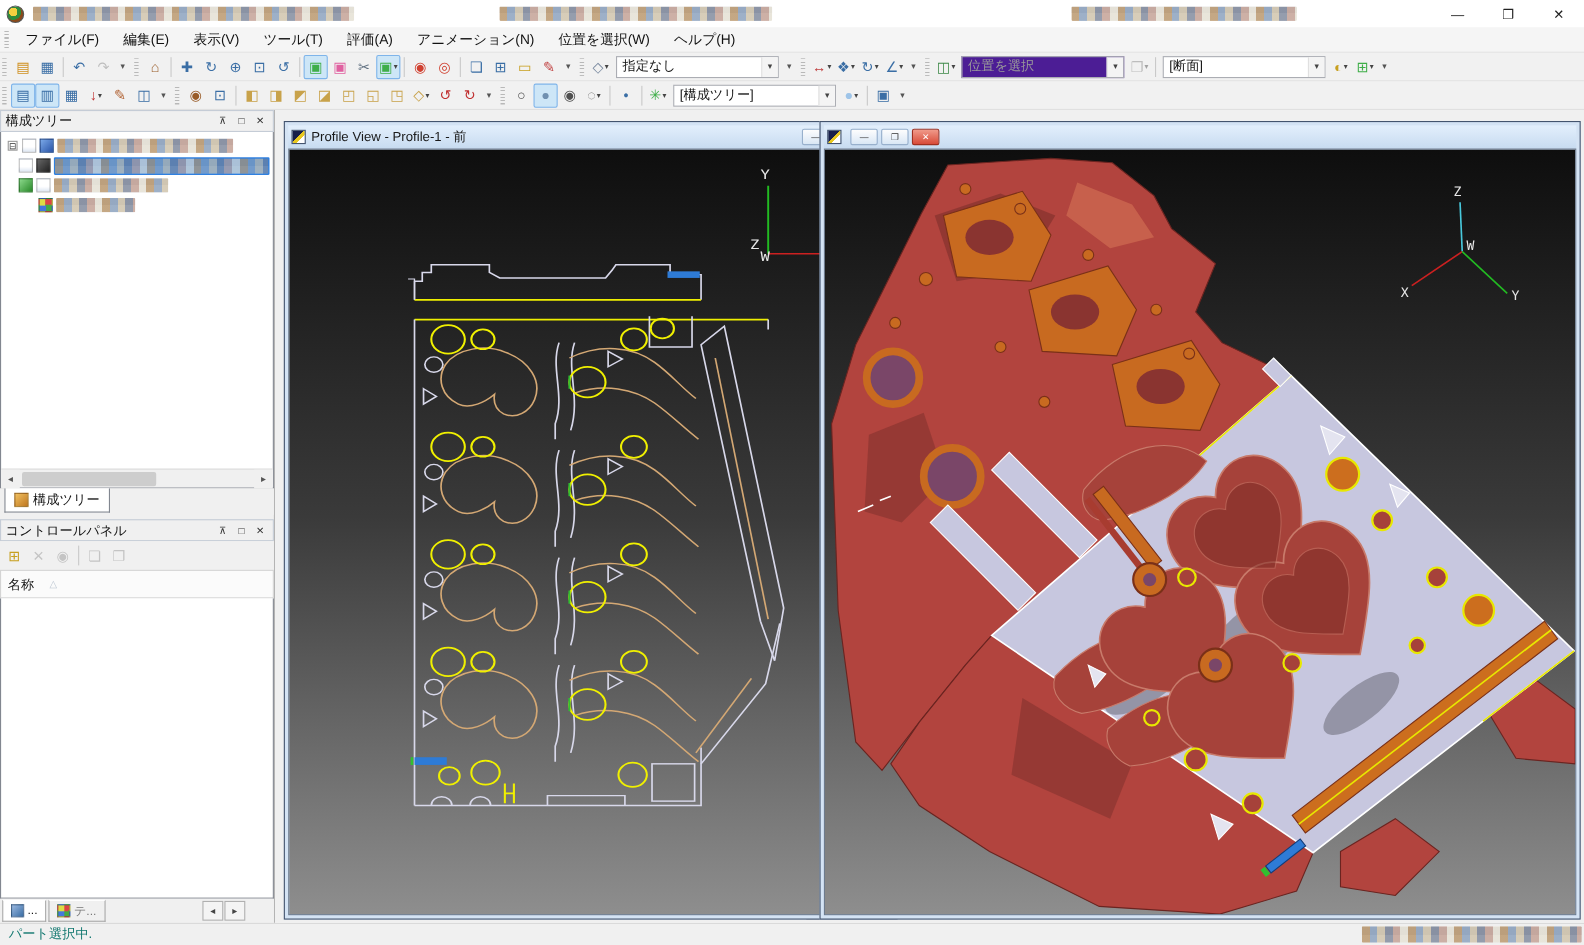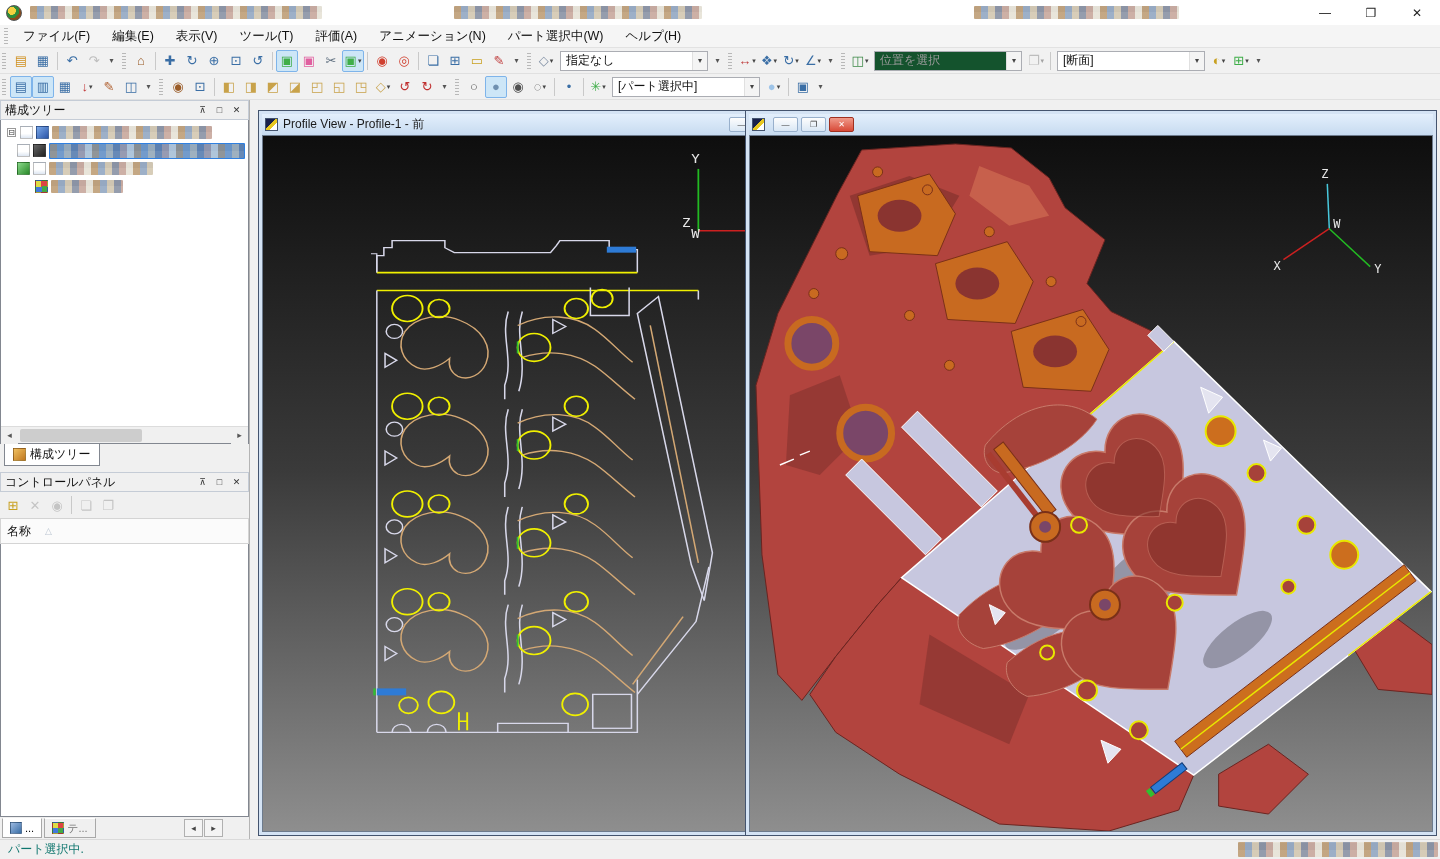--- a/index.html
+++ b/index.html
@@ -35,21 +35,21 @@
     border:1px solid transparent;border-radius:2px;margin:0 0;}
   .tbtn .gl{font-size:13px;line-height:1;}
   .tbtn.act{background:#cde6f7;border-color:#7eb4ea;}
   .tbtn.dis{opacity:.45;}
   .tbtn.over{min-width:13px;}
   .tbtn.over .gl{font-size:8px;color:#555;}
   .ddarr{font-size:7px;color:#444;margin-left:1px;}
   .combo{height:20px;background:#fff;border:1px solid #abadb3;display:inline-flex;align-items:center;margin:0 3px;}
   .combo .cval{flex:1;padding:0 5px;font-size:12px;overflow:hidden;white-space:nowrap;}
   .combo .carr{width:15px;text-align:center;font-size:8px;color:#444;border-left:1px solid #e0e0e0;align-self:stretch;display:flex;align-items:center;justify-content:center;background:#f4f4f4;}
-  .combo.dis{background:#14532d;color:#9a9a9a;}
+  .combo.dis{background:#4c1d95;color:#9a9a9a;}
 
   
   .main{flex:1;display:flex;min-height:0;}
   .leftpanel{width:250px;flex:none;background:#f0f0f0;border-right:1px solid #b4b4b4;display:flex;flex-direction:column;}
   .docksec{display:flex;flex-direction:column;min-height:0;}
   #treesec{height:368px;flex:none;}
   #ctrlsec{flex:1;margin-top:4px;}
   .dockhdr{height:20px;background:#f0f0f0;border:1px solid #c5ccd6;display:flex;align-items:center;padding:0 4px;flex:none;}
   .dockhdr .ttl{flex:1;font-size:12px;}
   .dbtn{width:15px;height:15px;display:flex;align-items:center;justify-content:center;font-size:9px;color:#333;margin-left:2px;}
@@ -122,21 +122,21 @@
   </div>
 
   <div class="menubar" id="menubar">
     <span class="grip"></span>
   <div class="menu-item">ファイル(F)</div>
       <div class="menu-item">編集(E)</div>
       <div class="menu-item">表示(V)</div>
       <div class="menu-item">ツール(T)</div>
       <div class="menu-item">評価(A)</div>
       <div class="menu-item">アニメーション(N)</div>
-      <div class="menu-item">パート選択中(W)</div>
+      <div class="menu-item">位置を選択(W)</div>
       <div class="menu-item">ヘルプ(H)</div>
     </div>
 
   <div class="toolbar" id="toolbar1">
       <div class="tbgroup">
         <span class="grip"></span>
         <span class="tbtn">
           <span class="gl" style="color: rgb(208, 144, 32);">▤</span>
         </span>
         <span class="tbtn">
@@ -368,21 +368,21 @@
         <span class="tbsep"></span>
         <span class="tbtn">
           <span class="gl" style="color: rgb(58, 110, 165);">•</span>
         </span>
         <span class="tbsep"></span>
         <span class="tbtn">
           <span class="gl" style="color: rgb(63, 174, 73);">✳</span>
           <span class="ddarr">▾</span>
         </span>
         <div class="combo" style="width: 148px;">
-          <span class="cval">[パート選択中]</span>
+          <span class="cval">[構成ツリー]</span>
           <span class="carr">▾</span>
         </div>
         <span class="tbtn">
           <span class="gl" style="color: rgb(158, 196, 232);">●</span>
           <span class="ddarr">▾</span>
         </span>
         <span class="tbsep"></span>
         <span class="tbtn">
           <span class="gl" style="color: rgb(58, 110, 165);">▣</span>
         </span>

